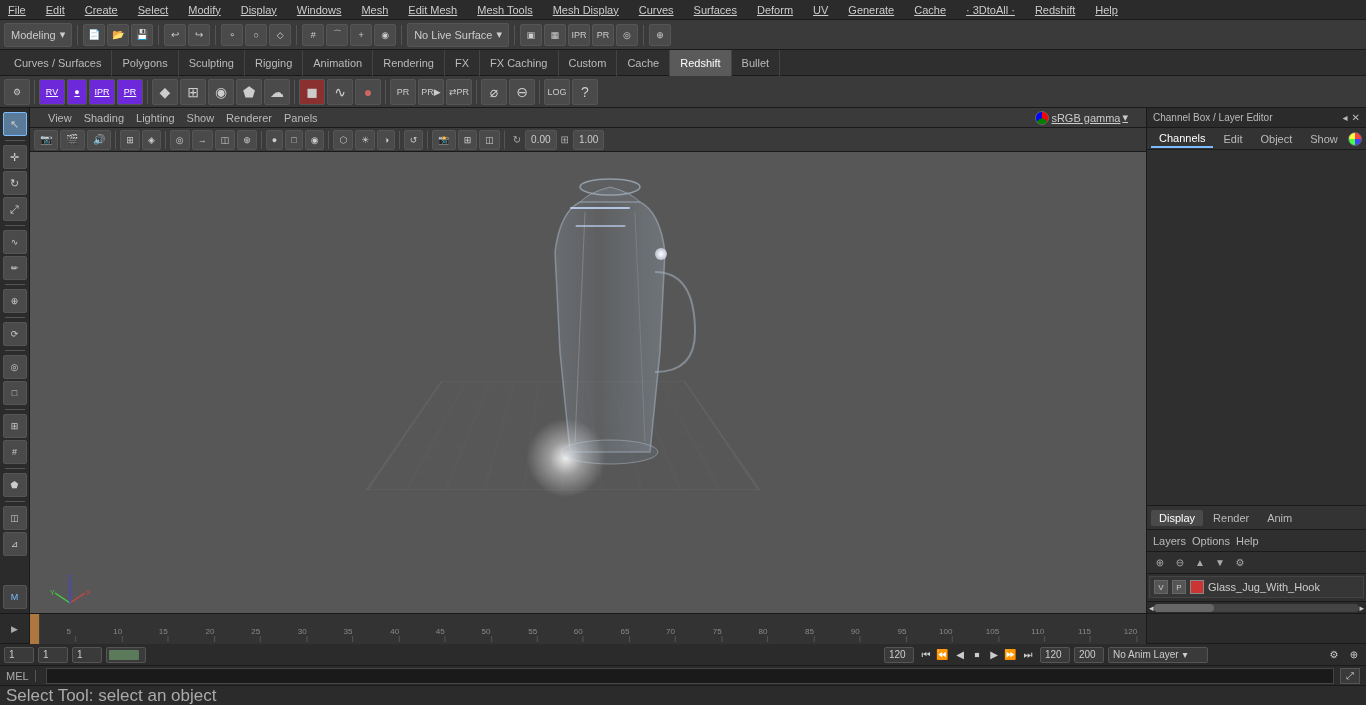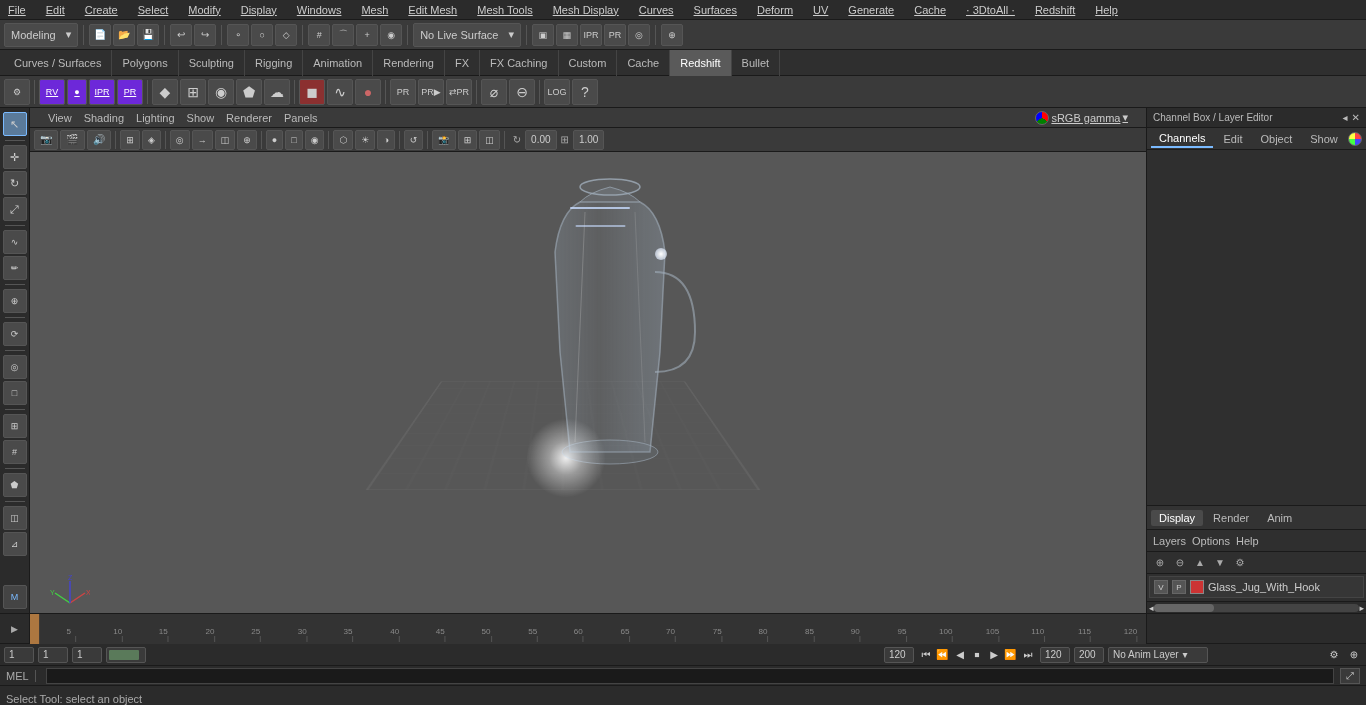--- a/index.html
+++ b/index.html
@@ -67,21 +67,21 @@
       height: 24px;
       background: #4a4a4a;
       border: 1px solid #555;
       border-radius: 2px;
       padding: 0 6px;
       font-size: 11px;
       color: #ccc;
       cursor: pointer;
       display: flex;
       align-items: center;
-      gap: 10px;
+      gap: 4px;
     }
 
     
     #tabs-row {
       height: 26px;
       background: #2f2f2f;
       display: flex;
       align-items: center;
       padding: 0 4px;
       gap: 0;
@@ -463,23 +463,23 @@
       color: #ccc;
       font-size: 11px;
       padding: 0 4px;
     }
 
     
     #info-bar {
       height: 20px;
       background: #2b2b2b;
       display: flex;
-      align-items: flex-end;
+      align-items: flex-start;
       padding: 0 6px;
-      font-size: 11px;
+      font-size: 17px;
       color: #aaa;
       border-top: 1px solid #1a1a1a;
     }
 
     
     #layout-wrapper {
       display: flex;
       flex-direction: column;
       height: 705px;
     }

